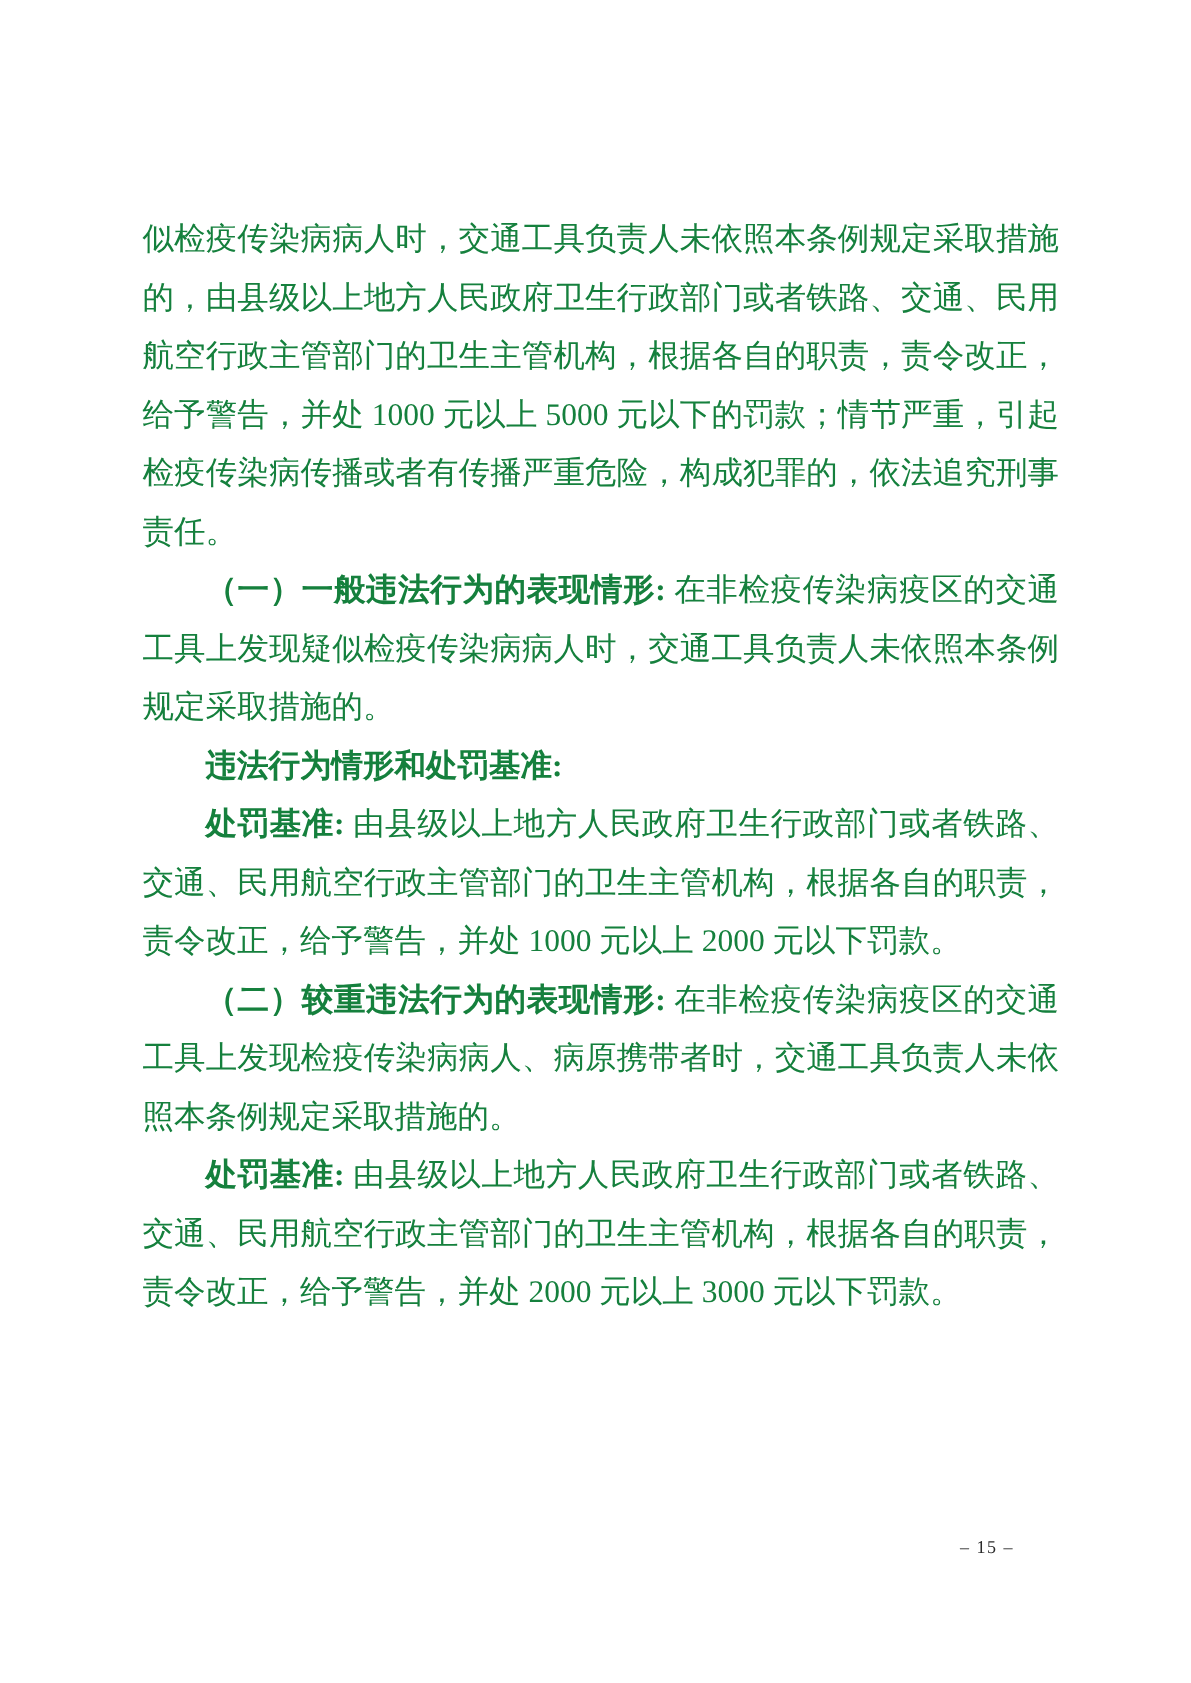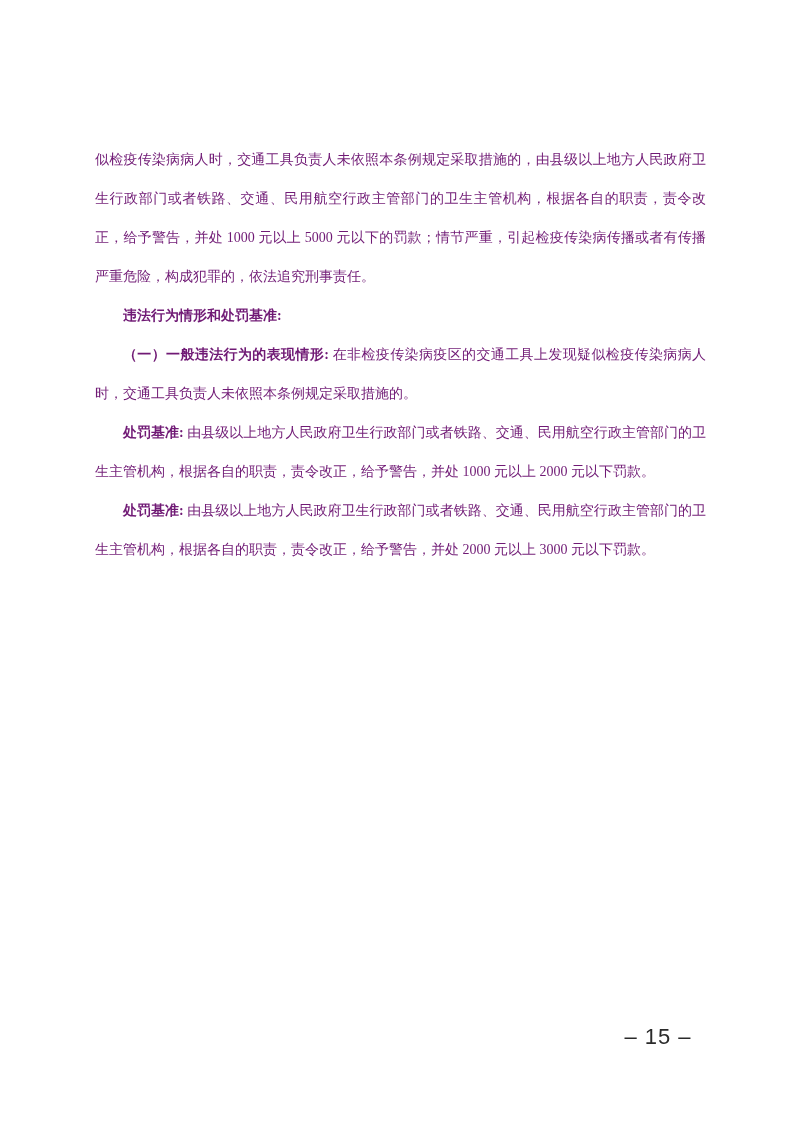--- a/index.html
+++ b/index.html
@@ -13,62 +13,63 @@
     height: 1122px;
     background: #ffffff;
     overflow: hidden;
     font-family: "Liberation Serif", "DejaVu Serif", serif;
   }
   .text-block {
     position: absolute;
     left: 95px;
     top: 140px;
     width: 611px;
-    font-size: 14px;
+    font-size: 21px;
     line-height: 39px;
-    color: #701a75;
+    color: #15803d;
     text-align: justify;
   }
   .text-block p {
     margin: 0;
     padding: 0;
   }
   .indent {
     text-indent: 2em;
   }
   .lead {
     font-weight: 700;
   }
   .page-footer {
     position: absolute;
     left: 618px;
     top: 1024px;
     width: 80px;
     text-align: center;
-    font-size: 22px;
+    font-size: 12px;
     letter-spacing: 1px;
     color: #2a2a2a;
-    font-family: Liberation Sans, sans-serif;
+    font-family: Liberation Serif, serif;
   }
 </style>
 </head>
 <body>
 
 <div class="page">
 
   <div class="text-block">
 
     <p>似检疫传染病病人时，交通工具负责人未依照本条例规定采取措施的，由县级以上地方人民政府卫生行政部门或者铁路、交通、民用航空行政主管部门的卫生主管机构，根据各自的职责，责令改正，给予警告，并处 1000 元以上 5000 元以下的罚款；情节严重，引起检疫传染病传播或者有传播严重危险，构成犯罪的，依法追究刑事责任。</p>
 
+    <p class="indent"><span class="lead">（一）一般违法行为的表现情形:</span><span> 在非检疫传染病疫区的交通工具上发现疑似检疫传染病病人时，交通工具负责人未依照本条例规定采取措施的。</span></p>
+
     <p class="indent lead">违法行为情形和处罚基准:</p>
-
-    <p class="indent"><span class="lead">（一）一般违法行为的表现情形:</span><span> 在非检疫传染病疫区的交通工具上发现疑似检疫传染病病人时，交通工具负责人未依照本条例规定采取措施的。</span></p>
 
     <p class="indent"><span class="lead">处罚基准:</span><span> 由县级以上地方人民政府卫生行政部门或者铁路、交通、民用航空行政主管部门的卫生主管机构，根据各自的职责，责令改正，给予警告，并处 1000 元以上 2000 元以下罚款。</span></p>
 
+    <p class="indent"><span class="lead">（二）较重违法行为的表现情形:</span><span> 在非检疫传染病疫区的交通工具上发现检疫传染病病人、病原携带者时，交通工具负责人未依照本条例规定采取措施的。</span></p>
 
     <p class="indent"><span class="lead">处罚基准:</span><span> 由县级以上地方人民政府卫生行政部门或者铁路、交通、民用航空行政主管部门的卫生主管机构，根据各自的职责，责令改正，给予警告，并处 2000 元以上 3000 元以下罚款。</span></p>
 
 
   </div>
 
   <div class="page-footer">– 15 –</div>
 
 </div>
 

